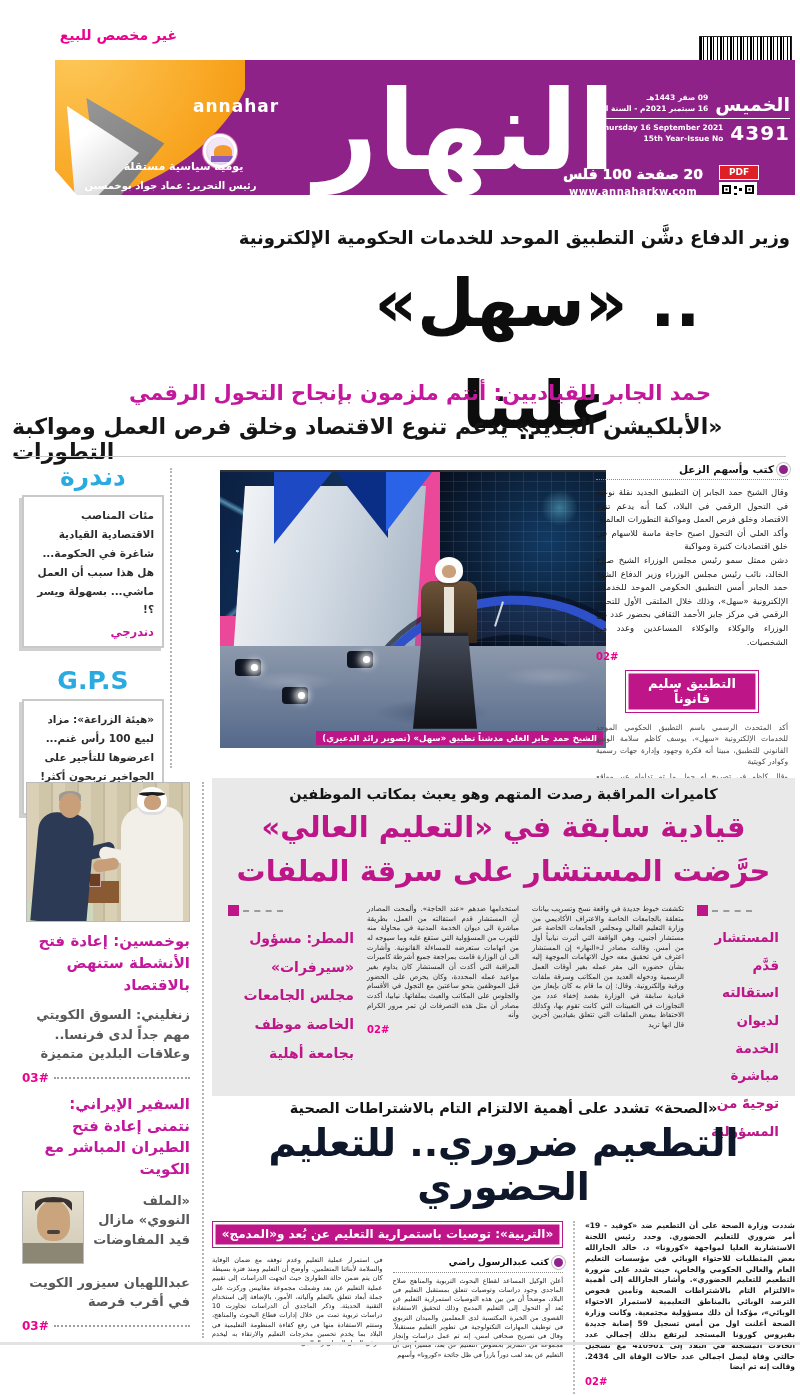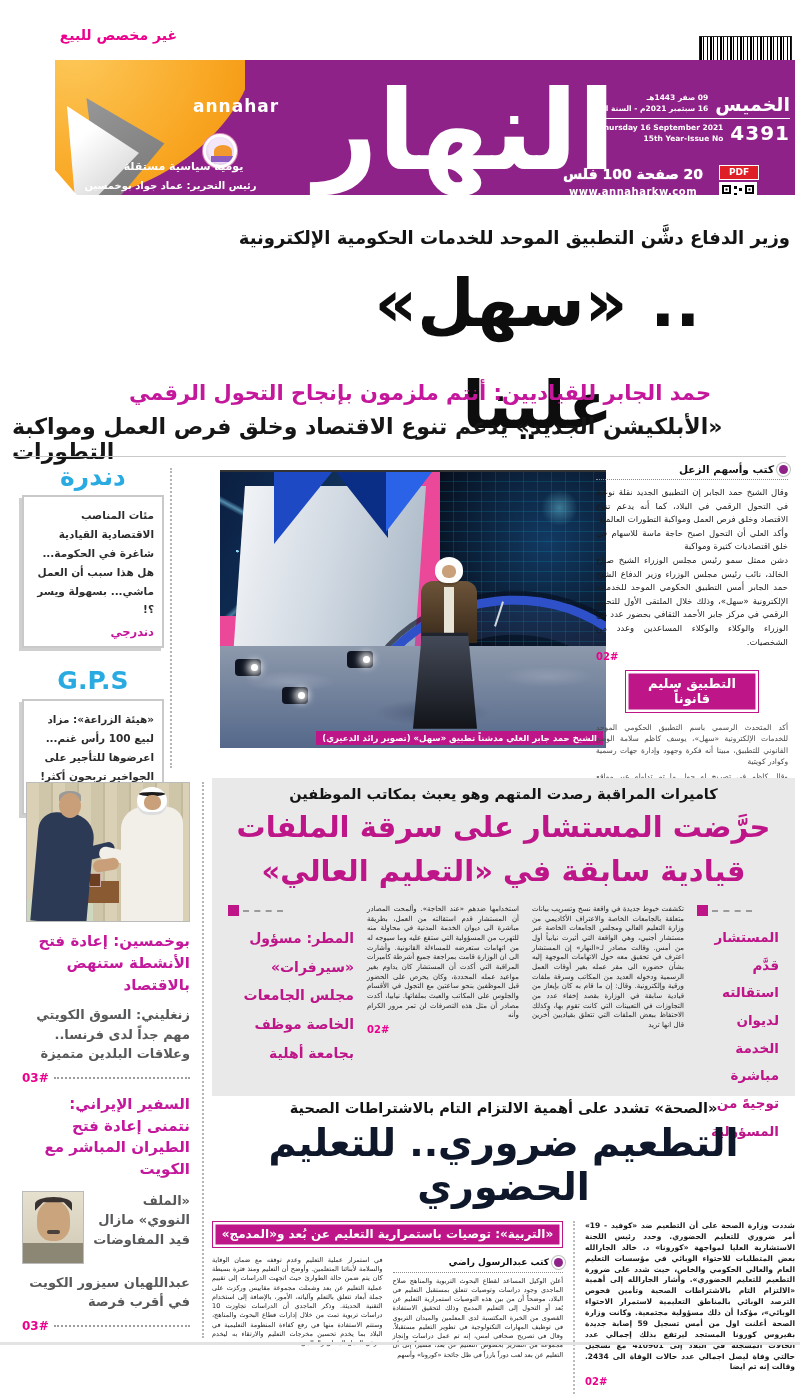--- a/index.html
+++ b/index.html
@@ -311,22 +311,22 @@
     <div class="more">02#</div>
     <div class="mbox">التطبيق سليم قانوناً</div>
     <div class="small">أكد المتحدث الرسمي باسم التطبيق الحكومي الموحد للخدمات الإلكترونية «سهل»، يوسف كاظم سلامة الوضع القانوني للتطبيق، مبينا أنه فكرة وجهود وإدارة جهات رسمية وكوادر كويتية</div>
     <div class="small">وقال كاظم في تصريح له حول ما تم تداوله عبر مواقع التواصل الاجتماعي بشأن توجيه إنذار رسمي بوقف تطبيق «سهل» ومنع الحكومة من طرحه للمواطنين والمقيمين أن اللجوء للقضاء حق للجميع، والقضاء الكويتي العادل حق الفصل فيه. وأضاف ليس هناك لبس قانوني بشأن خواص «سهل» الفنية والتقنية والبرمجية والخدمية والأمنية كتطبيق</div>
     <div class="more">02#</div>
   </div>
 
   <div class="a2">
     <div class="a2-kicker">كاميرات المراقبة رصدت المتهم وهو يعبث بمكاتب الموظفين</div>
     <div class="a2-head">
+      <div>قيادية سابقة في «التعليم العالي»</div>
       <div>حرَّضت المستشار على سرقة الملفات</div>
-      <div>قيادية سابقة في «التعليم العالي»</div>
     </div>
     <div class="a2-cols">
       <div class="pullq pq-r">
         <div class="qmark">
             <span class="sq"></span>
             <span class="dash"></span>
           </div>
         <div>المستشار قدَّم استقالته لديوان الخدمة مباشرة توجيهً من المسؤولية</div>
       </div>
       <div class="a2-txt">تكشفت خيوط جديدة في واقعة نسخ وتسريب بيانات متعلقة بالجامعات الخاصة والاعتراف الأكاديمي من وزارة التعليم العالي ومجلس الجامعات الخاصة عبر مستشار أجنبي، وهي الواقعة التي أثيرت نيابياً أول من أمس. وقالت مصادر لـ«النهار» إن المستشار اعترف في تحقيق معه حول الاتهامات الموجهة إليه بشأن حضوره الى مقر عمله بغير أوقات العمل الرسمية ودخوله العديد من المكاتب وسرقة ملفات ورقية وإلكترونية. وقال: إن ما قام به كان بإيعاز من قيادية سابقة في الوزارة بقصد إخفاء عدد من التجاوزات في التعيينات التي كانت تقوم بها، وكذلك الاحتفاظ ببعض الملفات التي تتعلق بقياديين آخرين قال انها تريد</div>

